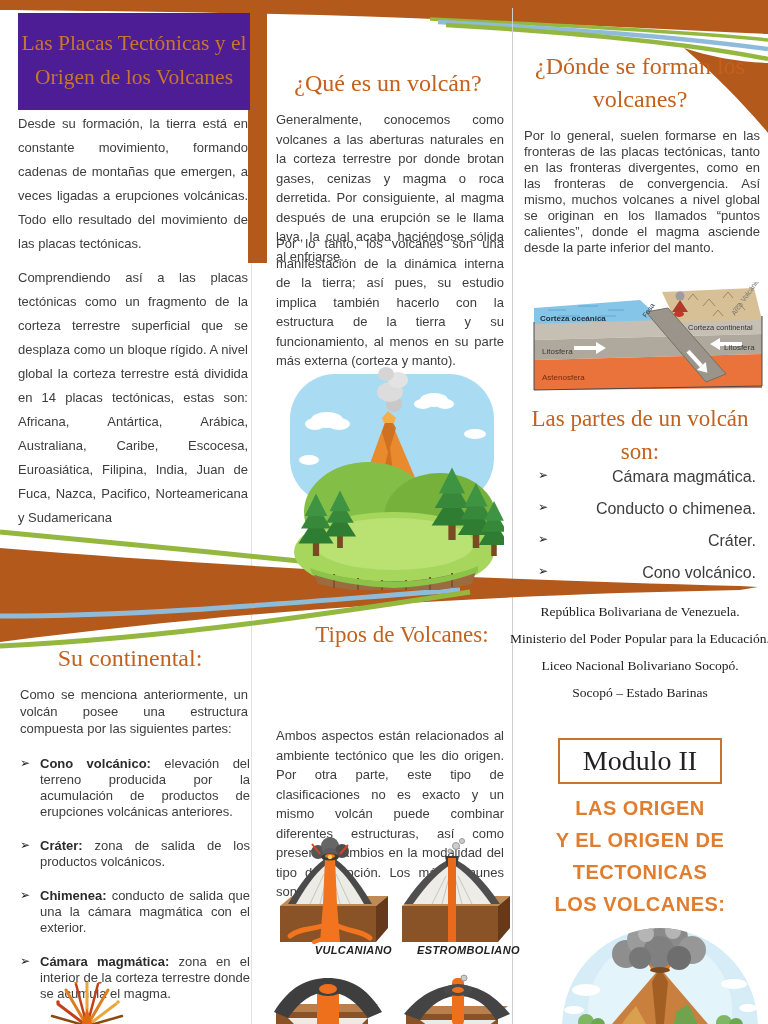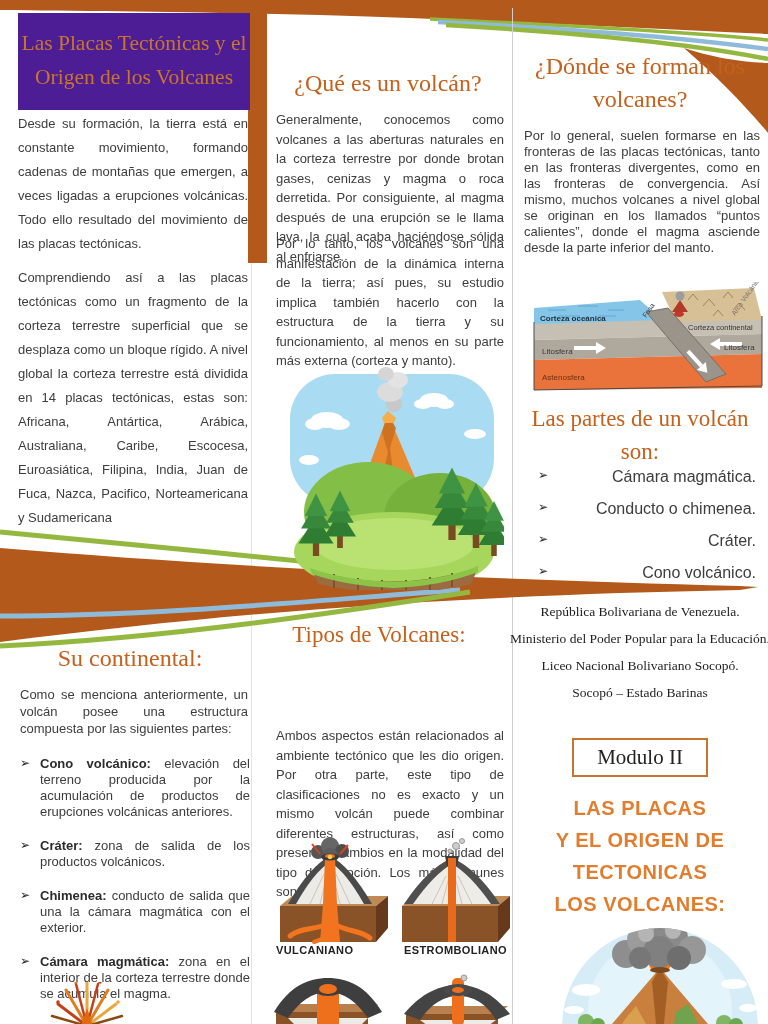--- a/index.html
+++ b/index.html
@@ -17,24 +17,24 @@
   .vline{background:#cfcfcf;width:1px;}
   .bullet{display:flex;margin-bottom:18px;}
   .bullet .arr{width:20px;flex:none;font-size:12px;color:#222;}
   .bullet .txt{flex:1;font-size:13px;line-height:16px;color:#3d3d3d;text-align:justify;}
   .bullet .txt b{color:#2b2b2b;}
   .rbullet{display:flex;margin-bottom:14px;}
   .rbullet .arr{width:22px;flex:none;font-size:12px;color:#222;}
   .rbullet .txt{flex:1;font-size:16px;color:#3d3d3d;text-align:right;}
   .inst{font-family:"Liberation Serif",serif;font-size:13.5px;line-height:27px;color:#1c1c1c;text-align:center;}
   .modbox{display:inline-block;border:2px solid #c8742e;padding:5px 23px;
-    font-family:"Liberation Serif",serif;font-size:21px;color:#222;}
+    font-family:"Liberation Serif",serif;font-size:28px;color:#222;}
   .bigtitle{color:#e07d2e;font-size:20px;font-weight:bold;letter-spacing:.5px;
     line-height:32px;text-align:center;}
-  .vlabel{font-size:11px;font-weight:bold;color:#222;text-align:left;letter-spacing:.4px;}
+  .vlabel{font-size:11px;font-weight:bold;color:#222;text-align:right;letter-spacing:.4px;font-style:italic;}
   svg text{font-family:"Liberation Sans",sans-serif;}
 </style>
 </head>
 <body>
 
 <div id="page">
 
   <svg class="abs" style="left:0;top:0" width="768" height="140" viewBox="0 0 768 140">
     <path d="M0,0 H768 V34 C640,28 480,20 320,15 C200,12 90,11 0,10 Z" fill="#b2591b"></path>
     <path d="M430,19 C560,25 680,31 768,40" fill="none" stroke="#94b83f" stroke-width="3.5"></path>
@@ -180,21 +180,21 @@
         </g>
       <g transform="translate(212,194) scale(1.1)">
           <rect x="-2.5" y="-14" width="5" height="14" fill="#7a4a22"></rect>
           <polygon points="-14,-10 0,-32 14,-10" fill="#2e7d32"></polygon>
           <polygon points="-12,-22 0,-42 12,-22" fill="#37883b"></polygon>
           <polygon points="-9,-32 0,-50 9,-32" fill="#3f9443"></polygon>
         </g>
     </g>
   </svg>
 
-  <div class="abs h-serif" style="left:259px;top:622px;width:240px;font-size:23px">Tipos de Volcanes:</div>
+  <div class="abs h-serif" style="left:282px;top:622px;width:240px;font-size:23px">Tipos de Volcanes:</div>
 
 
   <div class="abs para lh195" style="left:276px;top:726px;width:228px">Ambos aspectos están relacionados al ambiente tectónico que les dio origen. Por otra parte, este tipo de clasificaciones no es exacto y un mismo volcán puede combinar diferentes estructuras, así como presentar cambios en la modalidad del tipo de erupción. Los más comunes son:</div>
 
   <svg class="abs" style="left:266px;top:836px" width="246" height="188" viewBox="0 0 246 188">
 
     <g transform="translate(12,2)">
       <g>
           <circle cx="40" cy="14" r="7" fill="#555"></circle>
           <circle cx="52" cy="8" r="9" fill="#666"></circle>
@@ -331,21 +331,21 @@
     <div class="inst">Ministerio del Poder Popular para la Educación.</div>
     <div class="inst">Liceo Nacional Bolivariano Socopó.</div>
     <div class="inst">Socopó – Estado Barinas</div>
   </div>
 
   <div class="abs" style="left:514px;top:738px;width:252px;text-align:center">
     <span class="modbox">Modulo II</span>
   </div>
 
   <div class="abs bigtitle" style="left:514px;top:792px;width:252px">
-    <div>LAS PLACAS</div>
+    <div>LAS ORIGEN</div>
     <div>Y EL ORIGEN DE</div>
     <div>TECTONICAS</div>
     <div>LOS VOLCANES:</div>
   </div>
 
   <svg class="abs" style="left:556px;top:926px" width="208" height="98" viewBox="0 0 208 98">
     <defs>
         <clipPath id="circ">
           <circle cx="104" cy="100" r="98"></circle>
         </clipPath>

